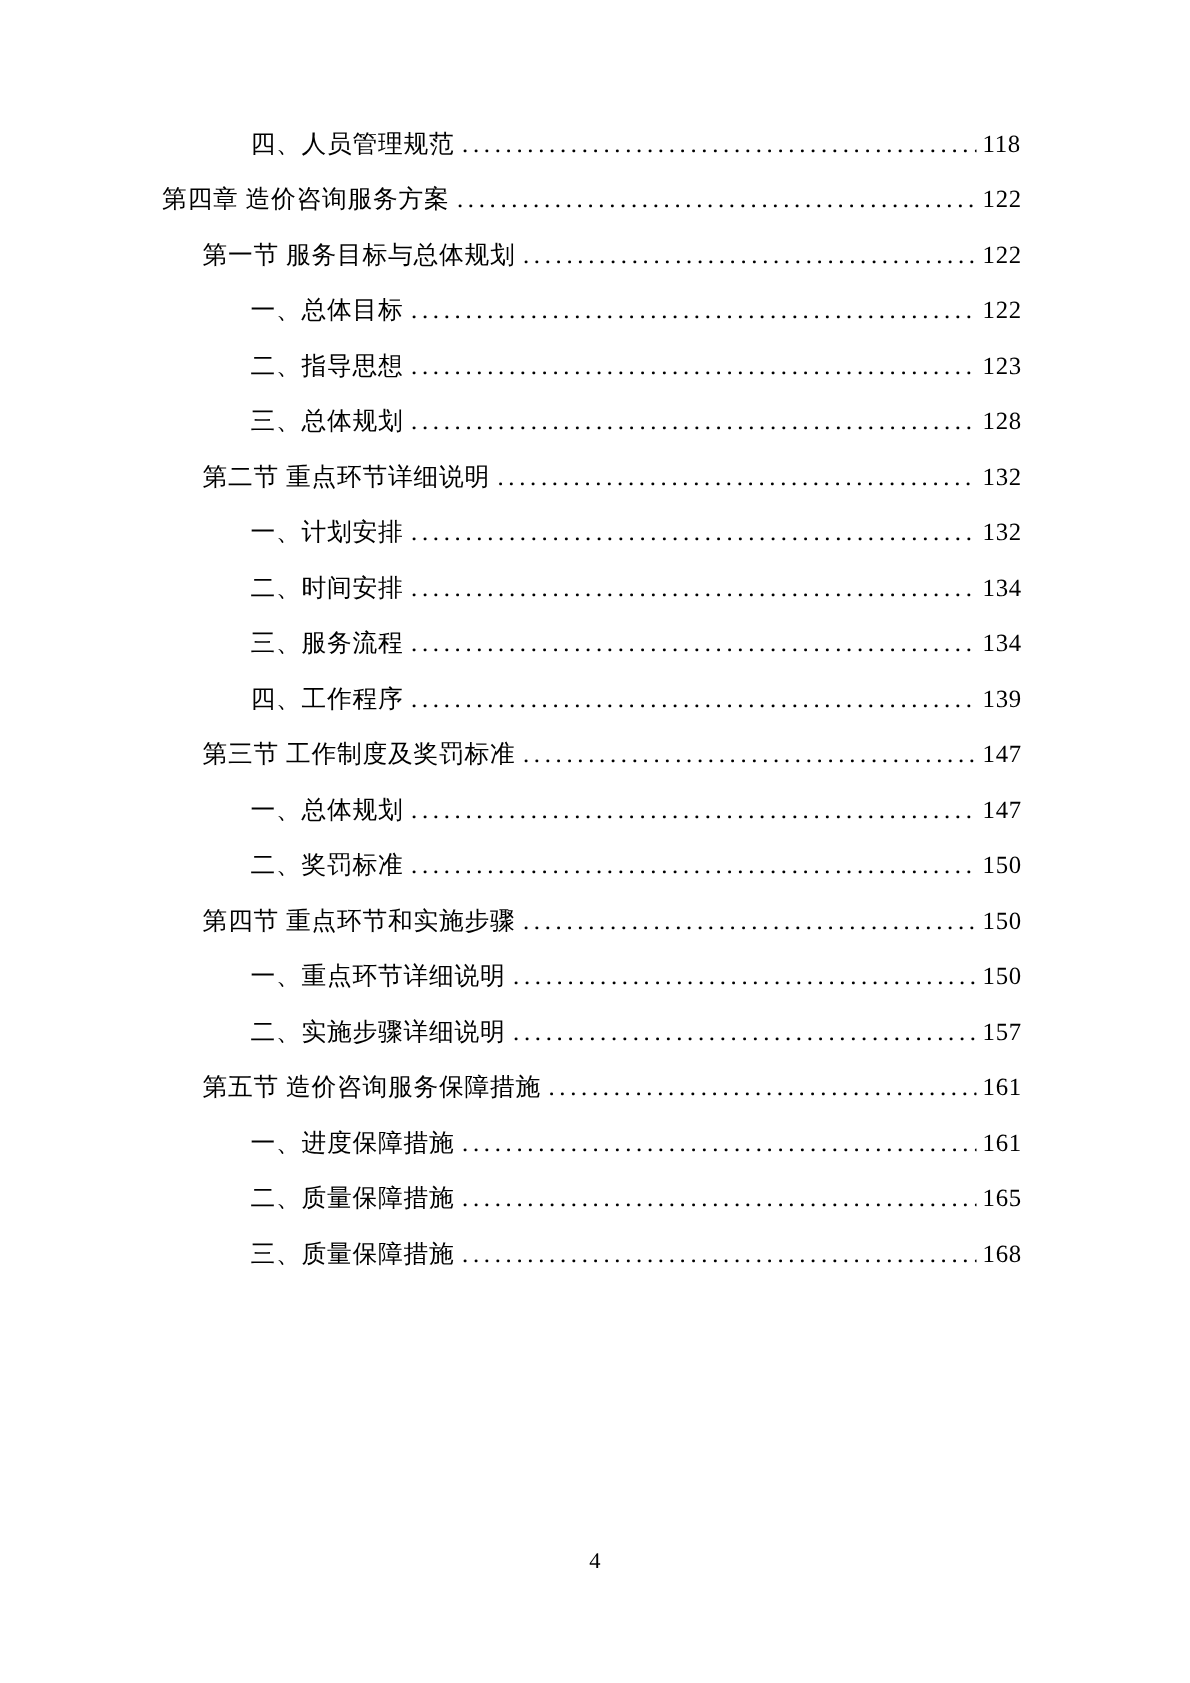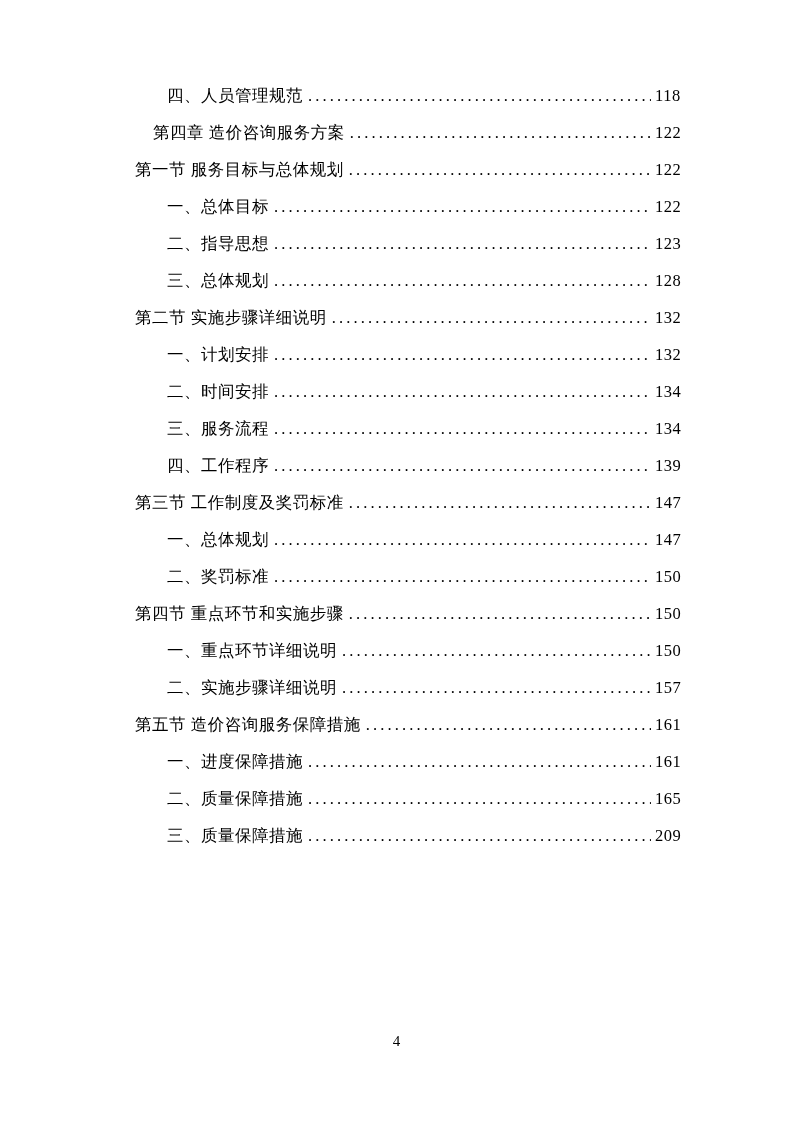--- a/index.html
+++ b/index.html
@@ -54,21 +54,21 @@
     letter-spacing: 0px;
     word-spacing: -1px;
   }
   .toc-entry .page-num {
     flex: 0 0 auto;
     min-width: 30px;
     text-align: left;
     letter-spacing: 0.5px;
   }
   
-  .lvl-chapter { padding-left: 0px; margin-left: 45px; }
+  .lvl-chapter { padding-left: 0px; }
   .lvl-section { padding-left: 27px; }
   .lvl-item    { padding-left: 59px; }
 
   .footer {
     position: absolute;
     left: 0;
     right: 0;
     bottom: 72px;
     text-align: center;
     font-size: 15px;
@@ -104,21 +104,21 @@
         <span class="label">二、指导思想</span>
         <span class="leader"></span>
         <span class="page-num">123</span>
       </div>
       <div class="toc-entry lvl-item">
         <span class="label">三、总体规划</span>
         <span class="leader"></span>
         <span class="page-num">128</span>
       </div>
       <div class="toc-entry lvl-section">
-        <span class="label">第二节 实施步骤详细说明</span>
+        <span class="label">第二节 重点环节详细说明</span>
         <span class="leader"></span>
         <span class="page-num">132</span>
       </div>
       <div class="toc-entry lvl-item">
         <span class="label">一、计划安排</span>
         <span class="leader"></span>
         <span class="page-num">132</span>
       </div>
       <div class="toc-entry lvl-item">
         <span class="label">二、时间安排</span>
@@ -176,17 +176,17 @@
         <span class="page-num">161</span>
       </div>
       <div class="toc-entry lvl-item">
         <span class="label">二、质量保障措施</span>
         <span class="leader"></span>
         <span class="page-num">165</span>
       </div>
       <div class="toc-entry lvl-item">
         <span class="label">三、质量保障措施</span>
         <span class="leader"></span>
-        <span class="page-num">209</span>
+        <span class="page-num">168</span>
       </div>
     </div>
   <div class="footer">4</div>
 </div>
 
 </body></html>

